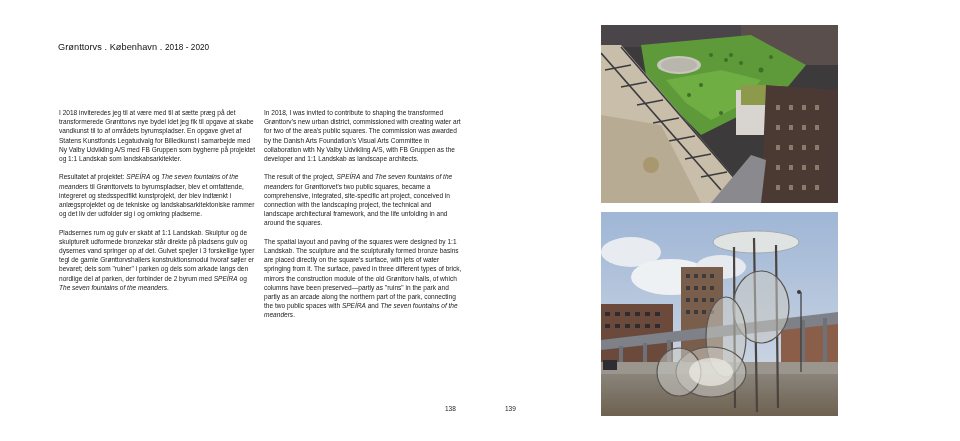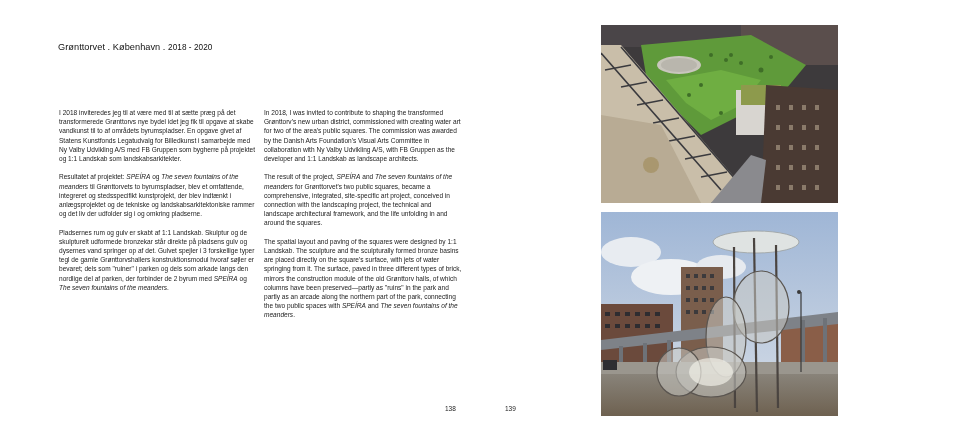--- a/index.html
+++ b/index.html
@@ -19,21 +19,21 @@
   .photo { position:absolute; overflow:hidden; }
   .photo-top { left:601px; top:25px; width:237px; height:178px; }
   .photo-bottom { left:601px; top:212px; width:237px; height:204px; }
   .photo svg { display:block; width:100%; height:100%; }
 </style>
 </head>
 <body>
 
 <div class="spread">
 
-  <div class="title"><span>Grønttorvet . København . </span><span class="years">2018 - 2020</span></div>
+  <div class="title"><span>Grønttorvs . København . </span><span class="years">2018 - 2020</span></div>
 
   <div class="col col-da">
     <p>I 2018 inviteredes jeg til at være med til at sætte præg på det transformerede Grønttorvs nye bydel idet jeg fik til opgave at skabe vandkunst til to af områdets byrumspladser. En opgave givet af Statens Kunstfonds Legatudvalg for Billedkunst i samarbejde med Ny Valby Udvikling A/S med FB Gruppen som bygherre på projektet og 1:1 Landskab som landskabsarkitekter.</p>
     <p><span>Resultatet af projektet: </span><i>SPEÍRA</i><span> og </span><i>The seven fountains of the meanders</i><span> til Grønttorvets to byrumspladser, blev et omfattende, integreret og stedsspecifikt kunstprojekt, der blev indtænkt i anlægsprojektet og de tekniske og landskabsarkitektoniske rammer og det liv der udfolder sig i og omkring pladserne.</span></p>
     <p><span>Pladsernes rum og gulv er skabt af 1:1 Landskab. Skulptur og de skulpturelt udformede bronzekar står direkte på pladsens gulv og dysernes vand springer op af det. Gulvet spejler i 3 forskellige typer tegl de gamle Grønttorvshallers konstruktionsmodul hvoraf søjler er bevaret; dels som "ruiner" i parken og dels som arkade langs den nordlige del af parken, der forbinder de 2 byrum med </span><i>SPEÍRA</i><span> og </span><i>The seven fountains of the meanders</i><span>.</span></p>
   </div>
 
   <div class="col col-en">
     <p>In 2018, I was invited to contribute to shaping the transformed Grønttorv's new urban district, commissioned with creating water art for two of the area's public squares. The commission was awarded by the Danish Arts Foundation's Visual Arts Committee in collaboration with Ny Valby Udvikling A/S, with FB Gruppen as the developer and 1:1 Landskab as landscape architects.</p>
     <p><span>The result of the project, </span><i>SPEÍRA</i><span> and </span><i>The seven fountains of the meanders</i><span> for Grønttorvet's two public squares, became a comprehensive, integrated, site-specific art project, conceived in connection with the landscaping project, the technical and landscape architectural framework, and the life unfolding in and around the squares.</span></p>

